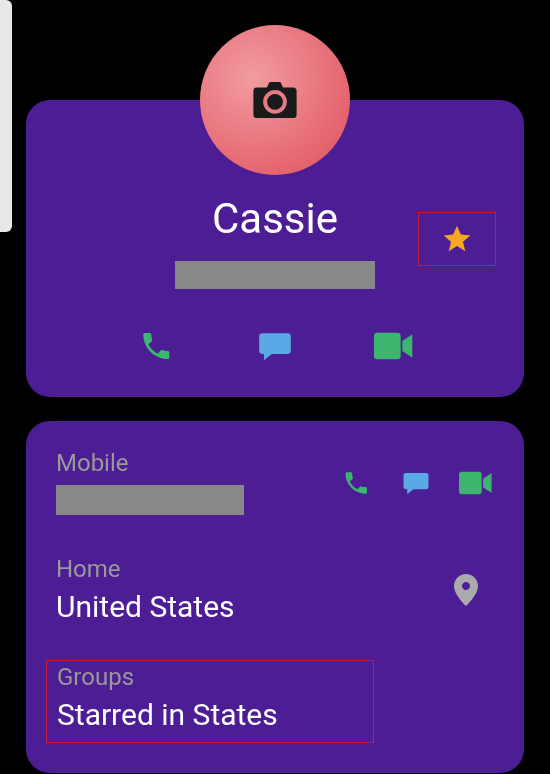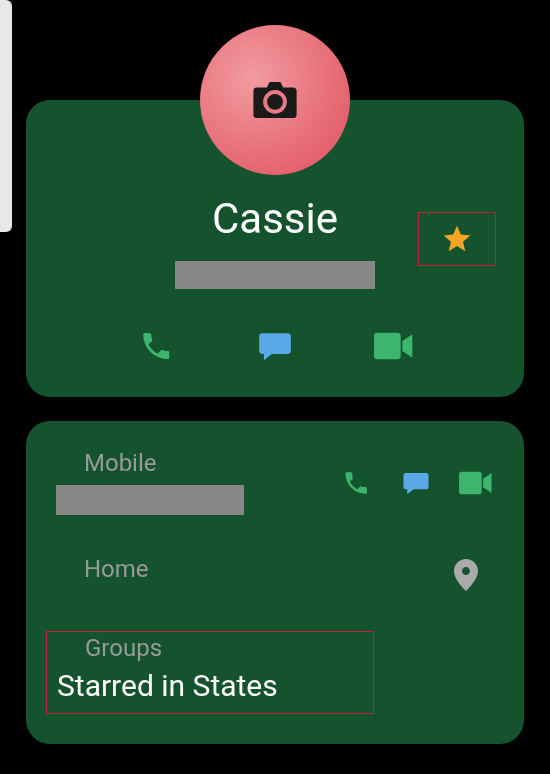--- a/index.html
+++ b/index.html
@@ -14,21 +14,21 @@
     .scroll-indicator {
       position: absolute;
       left: 0;
       top: 0;
       width: 12px;
       height: 232px;
       background: #e8e8e8;
       border-radius: 0 6px 6px 0;
     }
     .card {
-      background: #14532d;
+      background: #4c1d95;
       border-radius: 24px;
       margin: 0 26px;
       position: relative;
     }
     .card-header {
       margin-top: 100px;
       padding: 60px 30px 30px 30px;
       text-align: center;
       position: relative;
     }
@@ -89,21 +89,20 @@
     }
     .card-details {
       margin-top: 24px;
       padding: 28px 30px 30px 30px;
     }
     .field-label {
       color: #999;
       font-size: 24px;
       font-weight: 400;
       margin-bottom: 6px;
-      margin-left: 28px;
     }
     .field-value {
       color: #fff;
       font-size: 30px;
       font-weight: 400;
     }
     .mobile-section {
       display: flex;
       justify-content: space-between;
       align-items: flex-start;
@@ -125,21 +124,21 @@
     .mobile-actions .mini-btn {
       width: 36px;
       height: 36px;
       display: flex;
       align-items: center;
       justify-content: center;
     }
     .home-section {
       display: flex;
       justify-content: space-between;
-      align-items: flex-start;
+      align-items: center;
       margin-bottom: 36px;
       gap: 35px;
     }
     .home-left { flex: 1; }
     .pin-icon {
       width: 32px;
       height: 40px;
       display: flex;
       align-items: center;
       justify-content: center;
@@ -216,20 +215,21 @@
           <rect x="0" y="0" width="16" height="16" rx="2" fill="#3db56e"></rect>
           <path d="M17 5 L23 1 L23 15 L17 11 Z" fill="#3db56e"></path>
         </svg>
       </div>
     </div>
   </div>
 
   <div class="home-section">
     <div class="home-left">
       <div class="field-label">Home</div>
+      <div class="field-value">United States</div>
     </div>
     <div class="pin-icon">
       <svg width="24" height="32" viewBox="0 0 24 32">
         <path d="M12 0 C5.4 0 0 5.4 0 12 C0 21 12 32 12 32 C12 32 24 21 24 12 C24 5.4 18.6 0 12 0 Z M12 16 C9.8 16 8 14.2 8 12 C8 9.8 9.8 8 12 8 C14.2 8 16 9.8 16 12 C16 14.2 14.2 16 12 16 Z" fill="#aaa"></path>
       </svg>
     </div>
   </div>
 
   <div class="groups-section">
     <div class="field-label">Groups</div>

